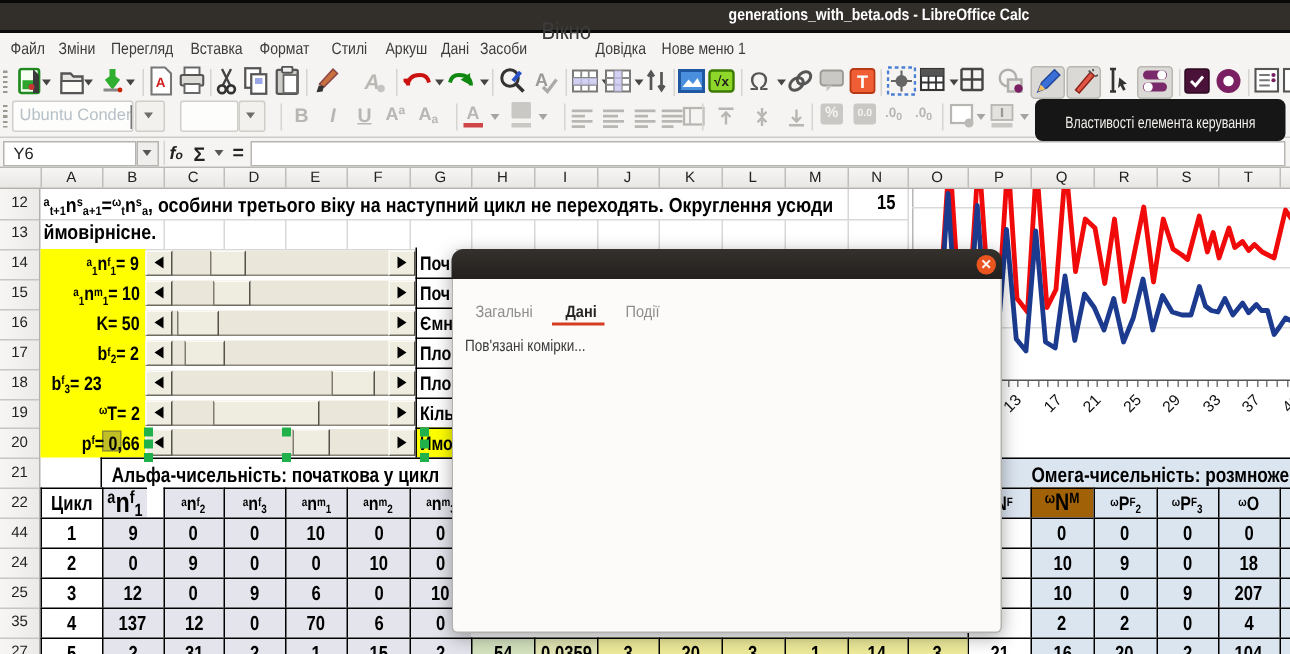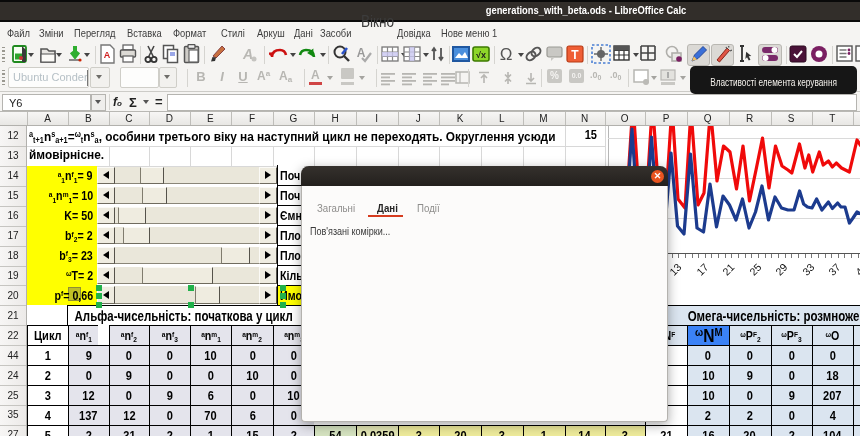--- a/index.html
+++ b/index.html
@@ -451,21 +451,21 @@
 </div>
 <div class="abs" style="left:29px;top:127px;width:580px;height:19px;font-size:13.5px;font-weight:bold;color:#000;overflow:visible;white-space:nowrap"><span class="cndl" style="transform:scaleX(.878);line-height:19px"><sup>a</sup><sub>t+1</sub>n<sup>s</sup><sub>a+1</sub>=<sup>ω</sup><sub>t</sub>n<sup>s</sup><sub>a</sub>, особини третього віку на наступний цикл не переходять. Округлення усюди</span></div>
 <div class="abs" style="left:29px;top:147.4px;font-size:13.5px;font-weight:bold;color:#000"><span class="cndl" style="transform:scaleX(.878)">ймовірнісне.</span></div>
 <div class="abs" style="left:564.5px;top:127px;width:33.0px;text-align:right;font-size:13.5px;font-weight:bold;color:#000"><span class="cndr">15</span></div>
 <div class="abs" style="left:27px;top:165.9px;width:70px;height:139.5px;background:#ffff00"></div>
 <div class="abs" style="left:67.5px;top:287.2px;width:13.5px;height:14px;background:rgba(105,102,90,.42);border:1px solid rgba(82,80,70,.45)"></div>
 <div class="abs" style="left:27px;top:168.4px;width:66px;text-align:right;font-size:13px;font-weight:bold;color:#000;white-space:nowrap"><span class="cndr"><sup>a</sup><sub>1</sub>n<sup>f</sup><sub>1</sub>= 9</span></div>
 <div class="abs" style="left:27px;top:188.3px;width:66px;text-align:right;font-size:13px;font-weight:bold;color:#000;white-space:nowrap"><span class="cndr"><sup>a</sup><sub>1</sub>n<sup>m</sup><sub>1</sub>= 10</span></div>
 <div class="abs" style="left:27px;top:208.2px;width:66px;text-align:right;font-size:13px;font-weight:bold;color:#000;white-space:nowrap"><span class="cndr">K= 50</span></div>
 <div class="abs" style="left:27px;top:228.2px;width:66px;text-align:right;font-size:13px;font-weight:bold;color:#000;white-space:nowrap"><span class="cndr">b<sup>f</sup><sub>2</sub>= 2</span></div>
-<div class="abs" style="left:27px;top:248.1px;width:66px;text-align:right;font-size:13px;font-weight:bold;color:#000;white-space:nowrap"><span class="cndr">b<sup>f</sup><sub>3</sub>= 23</span></div>
+<div class="abs" style="left:27px;top:248.1px;width:66px;font-size:13px;font-weight:bold;color:#000;white-space:nowrap"><span class="cndr">b<sup>f</sup><sub>3</sub>= 23</span></div>
 <div class="abs" style="left:27px;top:268.0px;width:66px;text-align:right;font-size:13px;font-weight:bold;color:#000;white-space:nowrap"><span class="cndr"><sup>ω</sup>T= 2</span></div>
 <div class="abs" style="left:27px;top:287.9px;width:66px;text-align:right;font-size:13px;font-weight:bold;color:#000;white-space:nowrap"><span class="cndr">p<sup>f</sup>= 0,66</span></div>
 <div class="abs" style="left:97px;top:166.9px;width:179.5px;height:17.5px;background:#eae7da;border-bottom:1px solid #8a8678"></div>
 <div class="abs" style="left:97.0px;top:166.9px;width:17.5px;height:17.5px;background:#efece0;border-top:1px solid #fbfaf6;border-left:1px solid #fbfaf6;border-right:1.5px solid #55524a;border-bottom:1.5px solid #6f6b5e"></div>
 <div class="abs" style="left:259.0px;top:166.9px;width:17.5px;height:17.5px;background:#efece0;border-top:1px solid #fbfaf6;border-left:1px solid #fbfaf6;border-right:1.5px solid #55524a;border-bottom:1.5px solid #6f6b5e"></div>
 <div class="abs" style="left:140.0px;top:166.9px;width:23.5px;height:17.5px;background:#efece0;border-top:1px solid #fbfaf6;border-left:1px solid #807c6e;border-right:1.5px solid #55524a;border-bottom:1.5px solid #6f6b5e"></div>
 <div class="abs" style="left:102.5px;top:171.1px;width:0;height:0;border-top:4.5px solid transparent;border-bottom:4.5px solid transparent;border-right:6px solid #000"></div>
 <div class="abs" style="left:264.5px;top:171.1px;width:0;height:0;border-top:4.5px solid transparent;border-bottom:4.5px solid transparent;border-left:6px solid #000"></div>
 <div class="abs" style="left:97px;top:186.8px;width:179.5px;height:17.5px;background:#eae7da;border-bottom:1px solid #8a8678"></div>
 <div class="abs" style="left:97.0px;top:186.8px;width:17.5px;height:17.5px;background:#efece0;border-top:1px solid #fbfaf6;border-left:1px solid #fbfaf6;border-right:1.5px solid #55524a;border-bottom:1.5px solid #6f6b5e"></div>
@@ -542,21 +542,21 @@
   </div>
 <div class="cell" style="left:27px;top:385.1px;width:41px;height:19.9px;background:#fff;border-top:1.8px solid #000;border-left:1.8px solid #000;font-size:13.5px">
     <span class="cnd">3</span>
   </div>
 <div class="cell" style="left:27px;top:405.0px;width:41px;height:19.9px;background:#fff;border-top:1.8px solid #000;border-left:1.8px solid #000;font-size:13.5px">
     <span class="cnd">4</span>
   </div>
 <div class="cell" style="left:27px;top:424.9px;width:41px;height:19.9px;background:#fff;border-top:1.8px solid #000;border-left:1.8px solid #000;font-size:13.5px">
     <span class="cnd">5</span>
   </div>
-<div class="cell" style="left:68px;top:325.3px;width:30px;height:19.9px;background:#e4e4ec;border-top:1.8px solid #000;border-left:1.8px solid #000;font-size:13px">
+<div class="cell" style="left:68px;top:325.3px;width:30px;height:19.9px;background:#e4e4ec;border-top:1.8px solid #000;border-left:1.8px solid #000;font-size:19px">
     <span class="cnd"><sup>a</sup>n<sup>f</sup><sub>1</sub></span>
   </div>
 <div class="cell" style="left:108.5px;top:325.3px;width:40.5px;height:19.9px;background:#e4e4ec;border-top:1.8px solid #000;border-left:1.8px solid #000;font-size:13px">
     <span class="cnd"><sup>a</sup>n<sup>f</sup><sub>2</sub></span>
   </div>
 <div class="cell" style="left:149px;top:325.3px;width:40.5px;height:19.9px;background:#e4e4ec;border-top:1.8px solid #000;border-left:1.8px solid #000;font-size:13px">
     <span class="cnd"><sup>a</sup>n<sup>f</sup><sub>3</sub></span>
   </div>
 <div class="cell" style="left:189.5px;top:325.3px;width:41.5px;height:19.9px;background:#e4e4ec;border-top:1.8px solid #000;border-left:1.8px solid #000;font-size:13px">
     <span class="cnd"><sup>a</sup>n<sup>m</sup><sub>1</sub></span>
@@ -656,21 +656,21 @@
   </div>
 <div class="cell" style="left:273px;top:424.9px;width:41px;height:19.9px;background:#e4e4ec;border-top:1.8px solid #000;border-left:1.8px solid #000;font-size:13.5px">
     <span class="cnd">2</span>
   </div>
 <div class="cell" style="left:645px;top:305.4px;width:216px;height:19.9px;background:#dbe5f0;border-top:1.8px solid #000;justify-content:flex-start;overflow:hidden">
     <span class="cndl" style="font-size:14px;padding-left:52px">Омега-чисельність: розмноження</span>
   </div>
 <div class="cell" style="left:645px;top:325.3px;width:42px;height:19.9px;background:#dbe5f0;border-top:1.8px solid #000;border-left:1.8px solid #000;font-size:13px">
     <span class="cnd"><sup>ω</sup>N<sup>F</sup></span>
   </div>
-<div class="cell" style="left:687px;top:325.3px;width:41.5px;height:19.9px;background:#3b82f6;border-top:1.8px solid #000;border-left:1.8px solid #000;font-size:19px">
+<div class="cell" style="left:687px;top:325.3px;width:41.5px;height:19.9px;background:#a16207;border-top:1.8px solid #000;border-left:1.8px solid #000;font-size:16px">
     <span class="cnd"><sup>ω</sup>N<sup>M</sup></span>
   </div>
 <div class="cell" style="left:728.5px;top:325.3px;width:42.0px;height:19.9px;background:#dbe5f0;border-top:1.8px solid #000;border-left:1.8px solid #000;font-size:13px">
     <span class="cnd"><sup>ω</sup>P<sup>F</sup><sub>2</sub></span>
   </div>
 <div class="cell" style="left:770.5px;top:325.3px;width:41.0px;height:19.9px;background:#dbe5f0;border-top:1.8px solid #000;border-left:1.8px solid #000;font-size:13px">
     <span class="cnd"><sup>ω</sup>P<sup>F</sup><sub>3</sub></span>
   </div>
 <div class="cell" style="left:811.5px;top:325.3px;width:41.5px;height:19.9px;background:#dbe5f0;border-top:1.8px solid #000;border-left:1.8px solid #000;font-size:13px">
     <span class="cnd"><sup>ω</sup>O</span>

